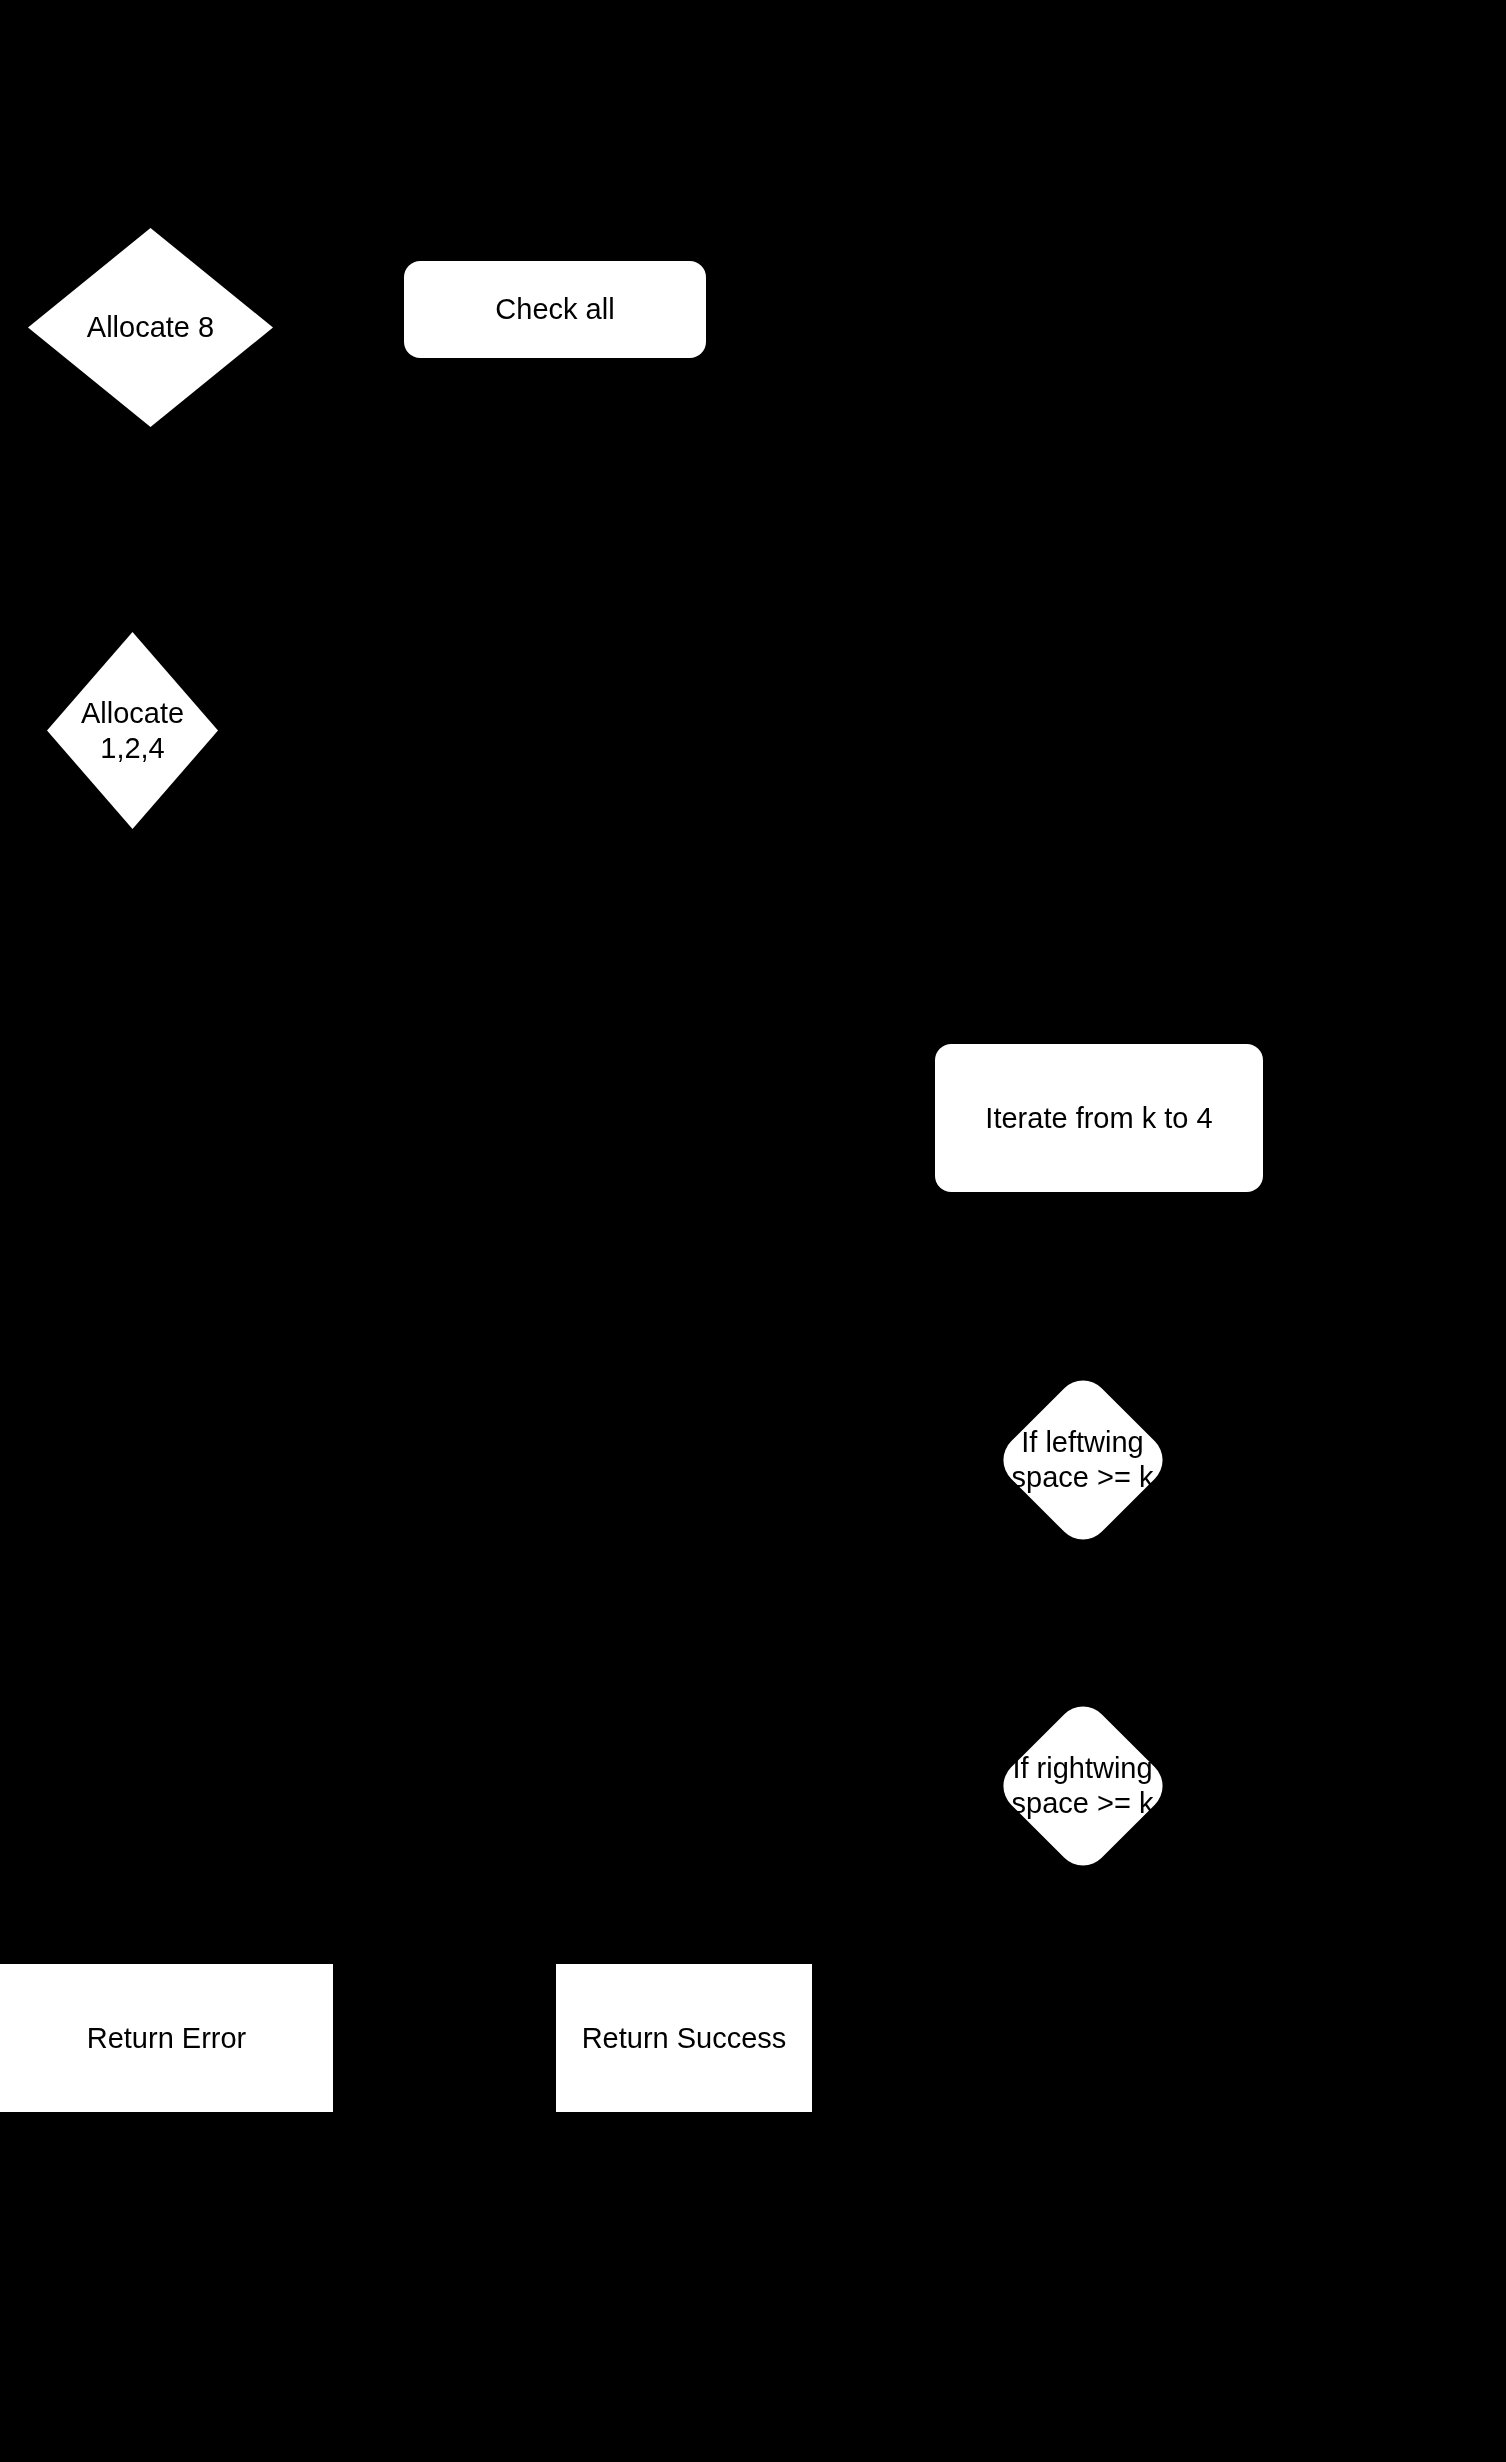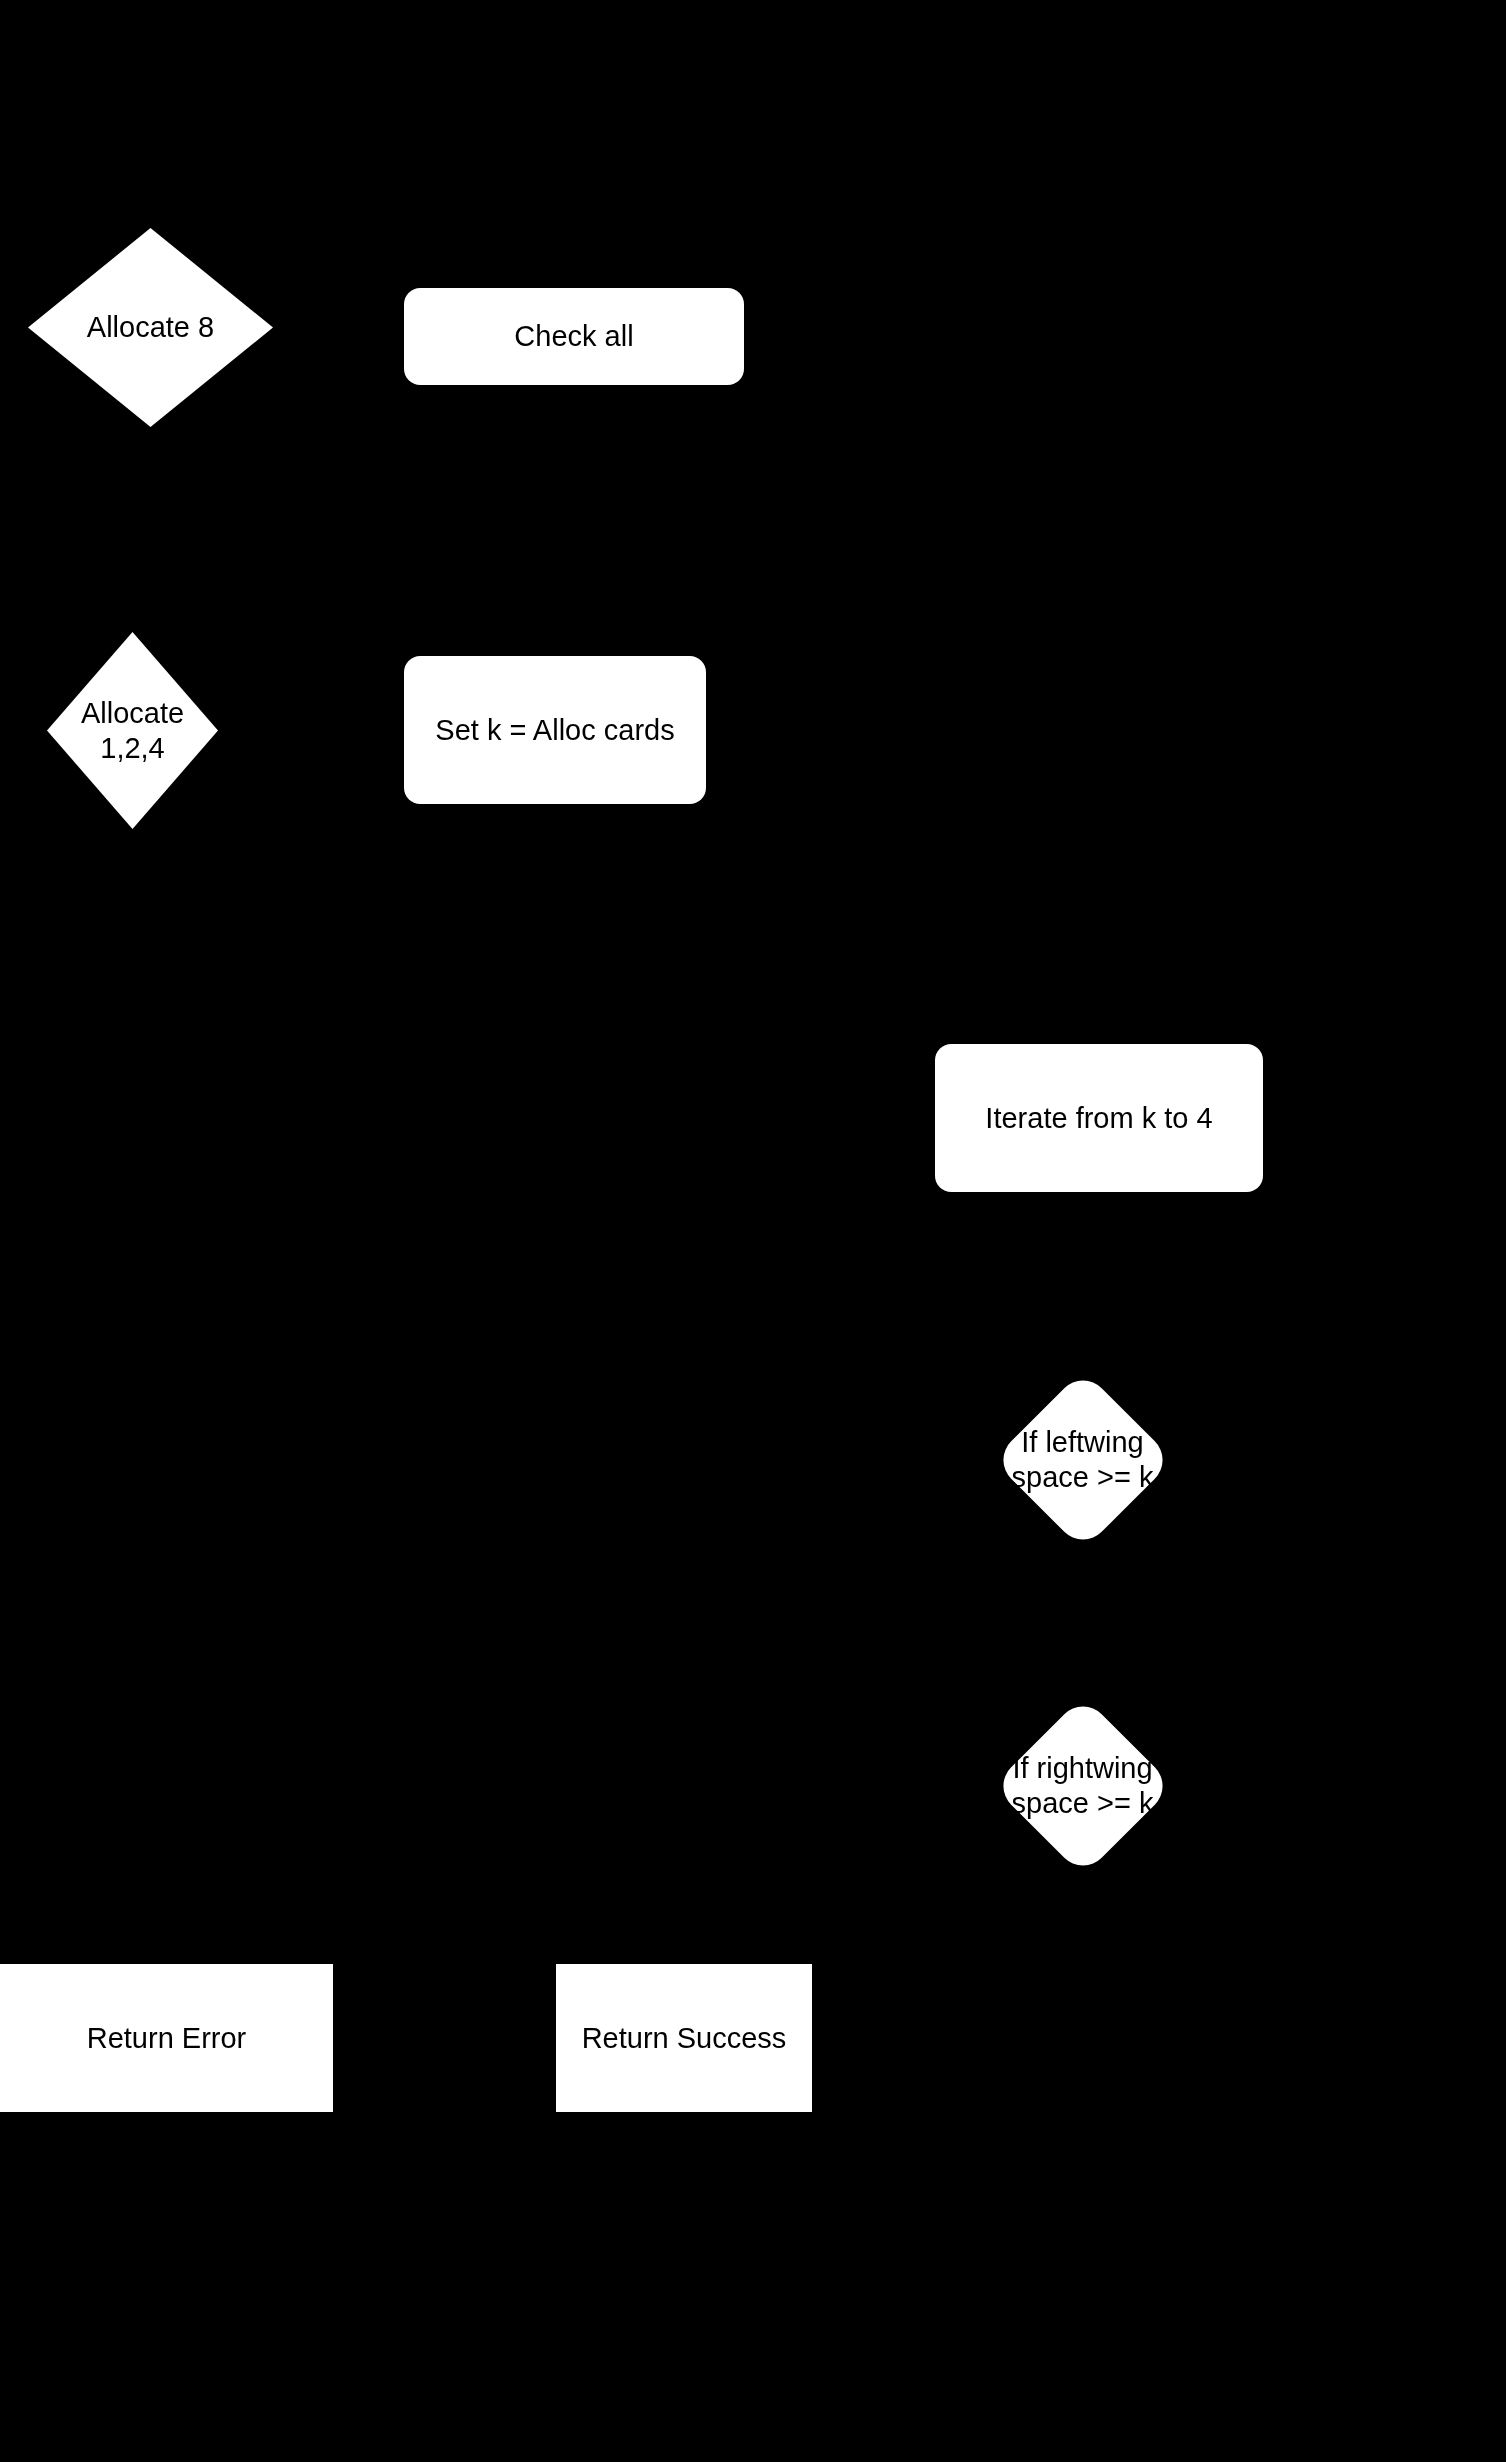--- a/index.html
+++ b/index.html
@@ -67,34 +67,30 @@
 <body>
 
 <div class="canvas">
 
 
   <div class="node" style="left:28px; top:228px; width:245px; height:199px;">
     <div class="shape diamond-sharp"></div>
     <div class="label">Allocate 8</div>
   </div>
 
-  <div class="node" style="left:404px; top:288px; width:302px; height:97px;padding-left:38px;">
+  <div class="node" style="left:404px; top:261px; width:302px; height:97px;">
     <div class="shape rounded"></div>
     <div class="label">Check all</div>
   </div>
 
   <div class="node" style="left:47px; top:632px; width:171px; height:197px;">
     <div class="shape diamond-sharp"></div>
     <div class="label">Allocate 1,2,4</div>
   </div>
 
-  <div class="node" style="left:404px; top:656px; width:302px; height:148px;">
-    <div class="shape rounded"></div>
-    <div class="label">Set k = Alloc cards</div>
-  </div>
 
   <div class="node" style="left:935px; top:1044px; width:328px; height:148px;">
     <div class="shape rounded"></div>
     <div class="label">Iterate from k to 4</div>
   </div>
 
   <div class="node" style="left:992px; top:1370px; width:181px; height:180px;">
     <div class="shape diamond-rounded"></div>
     <div class="label">If leftwing
 space &gt;= k</div>

